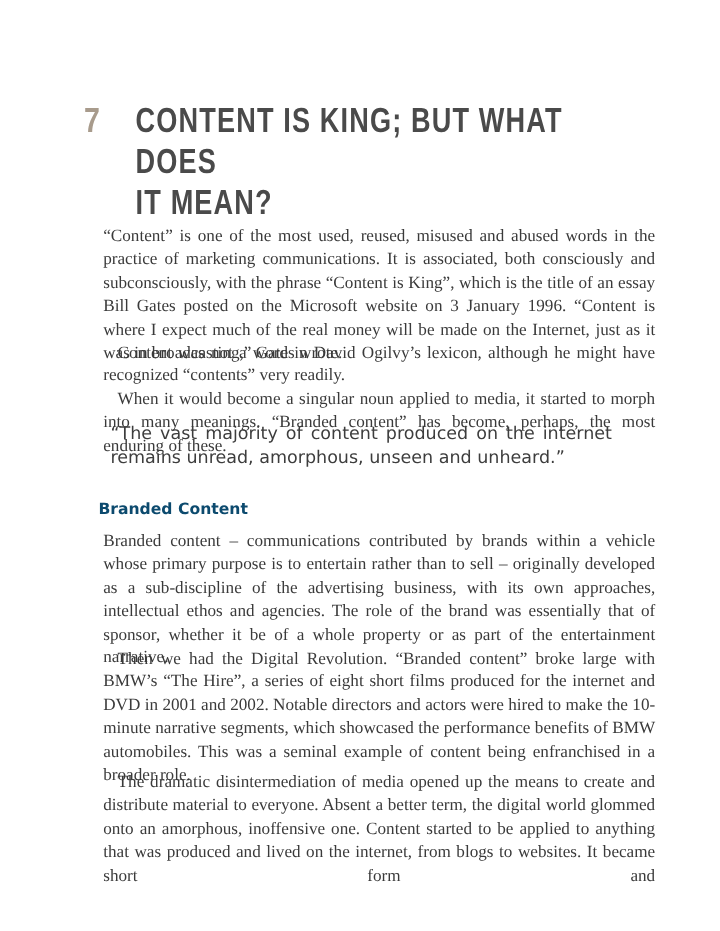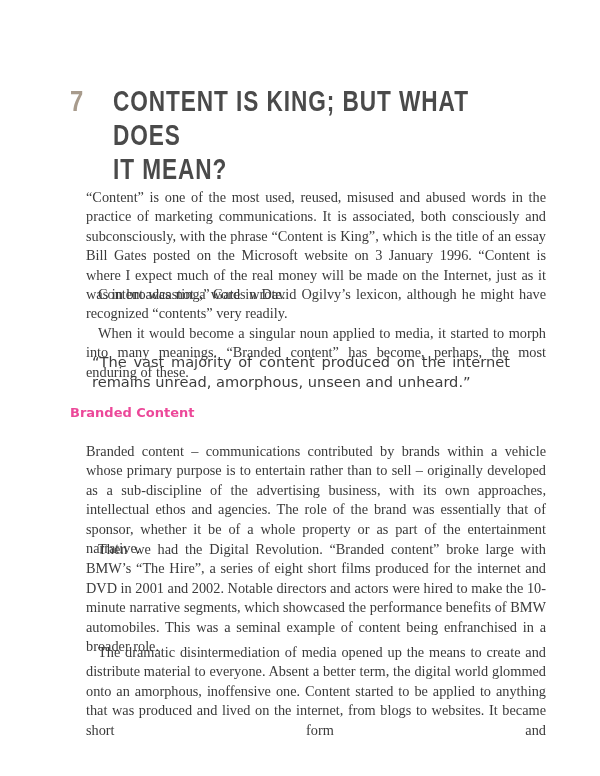--- a/index.html
+++ b/index.html
@@ -29,21 +29,21 @@
   .last-left { text-align-last: left; }
 
   .pull-quote {
     position: absolute; left: 92px; top: 352px; width: 418px;
     font-family: "DejaVu Sans", sans-serif; font-size: 14.6px; color: #3d3d3d;
     line-height: 20px; text-align: justify; text-align-last: left; margin: 0;
   }
   .section-heading {
     position: absolute; left: 70px; top: 405px;
     font-family: "DejaVu Sans", sans-serif; font-weight: bold; font-size: 13px;
-    color: #ec4899; margin: 0;
+    color: #0c4a6e; margin: 12px;
   }
 </style>
 </head>
 <body>
 
 <div class="page">
 
   <div class="chapter-heading">
     <div class="chapter-number">7</div>
     <div class="chapter-title">

